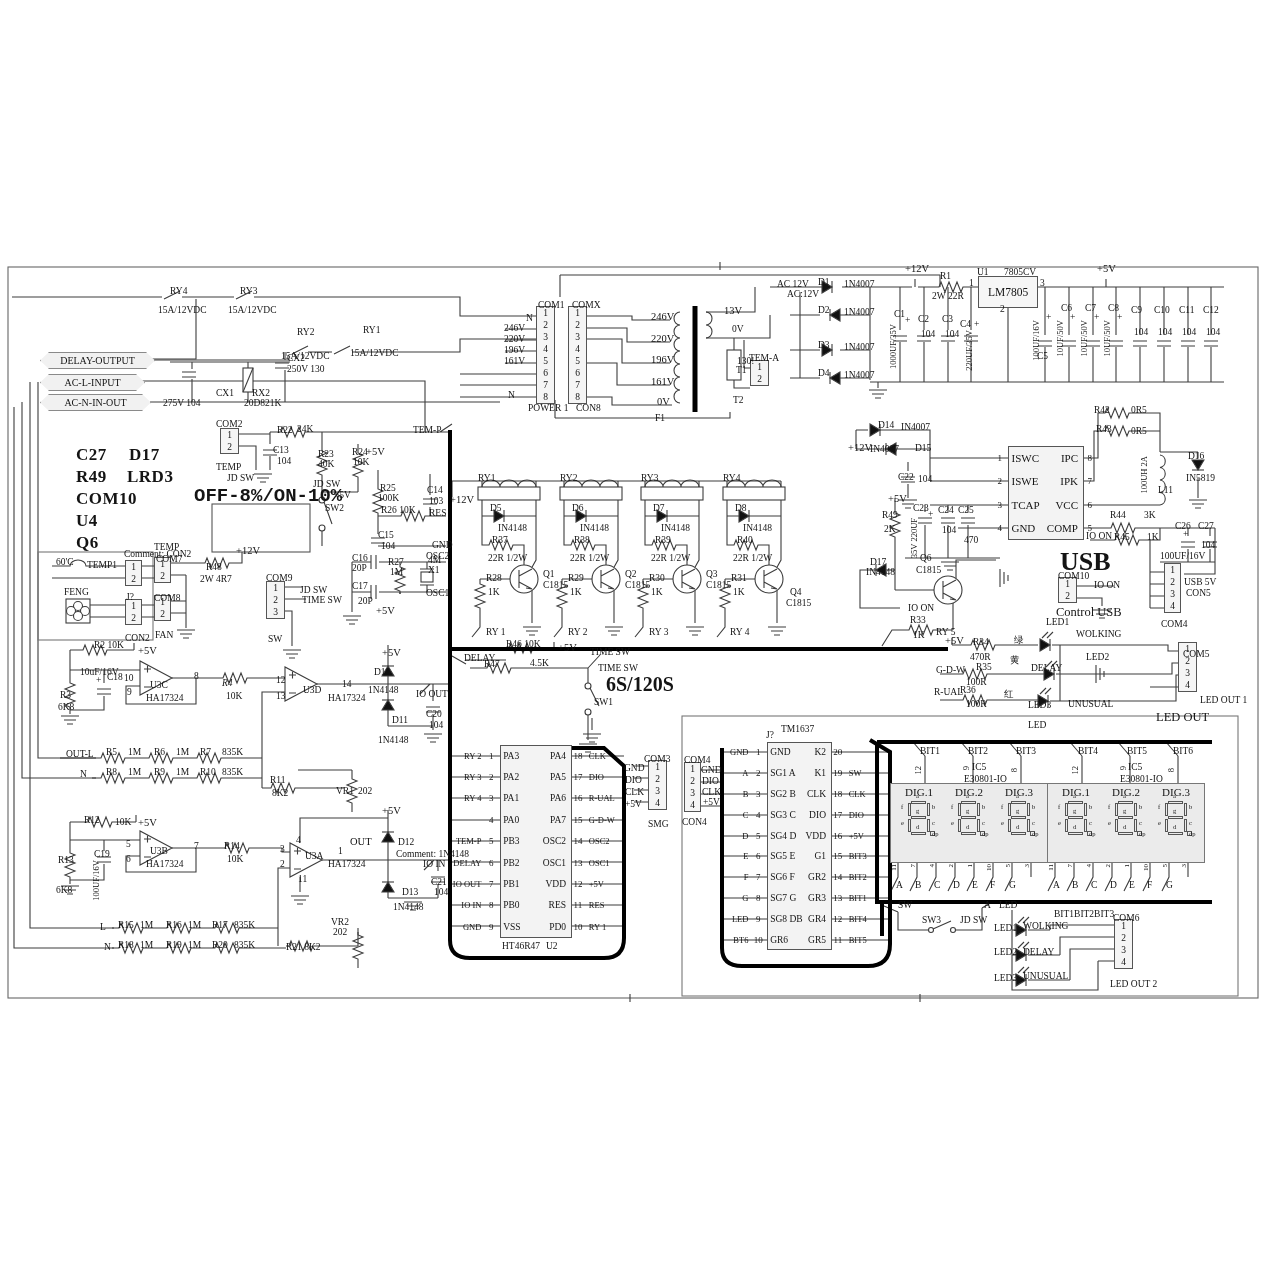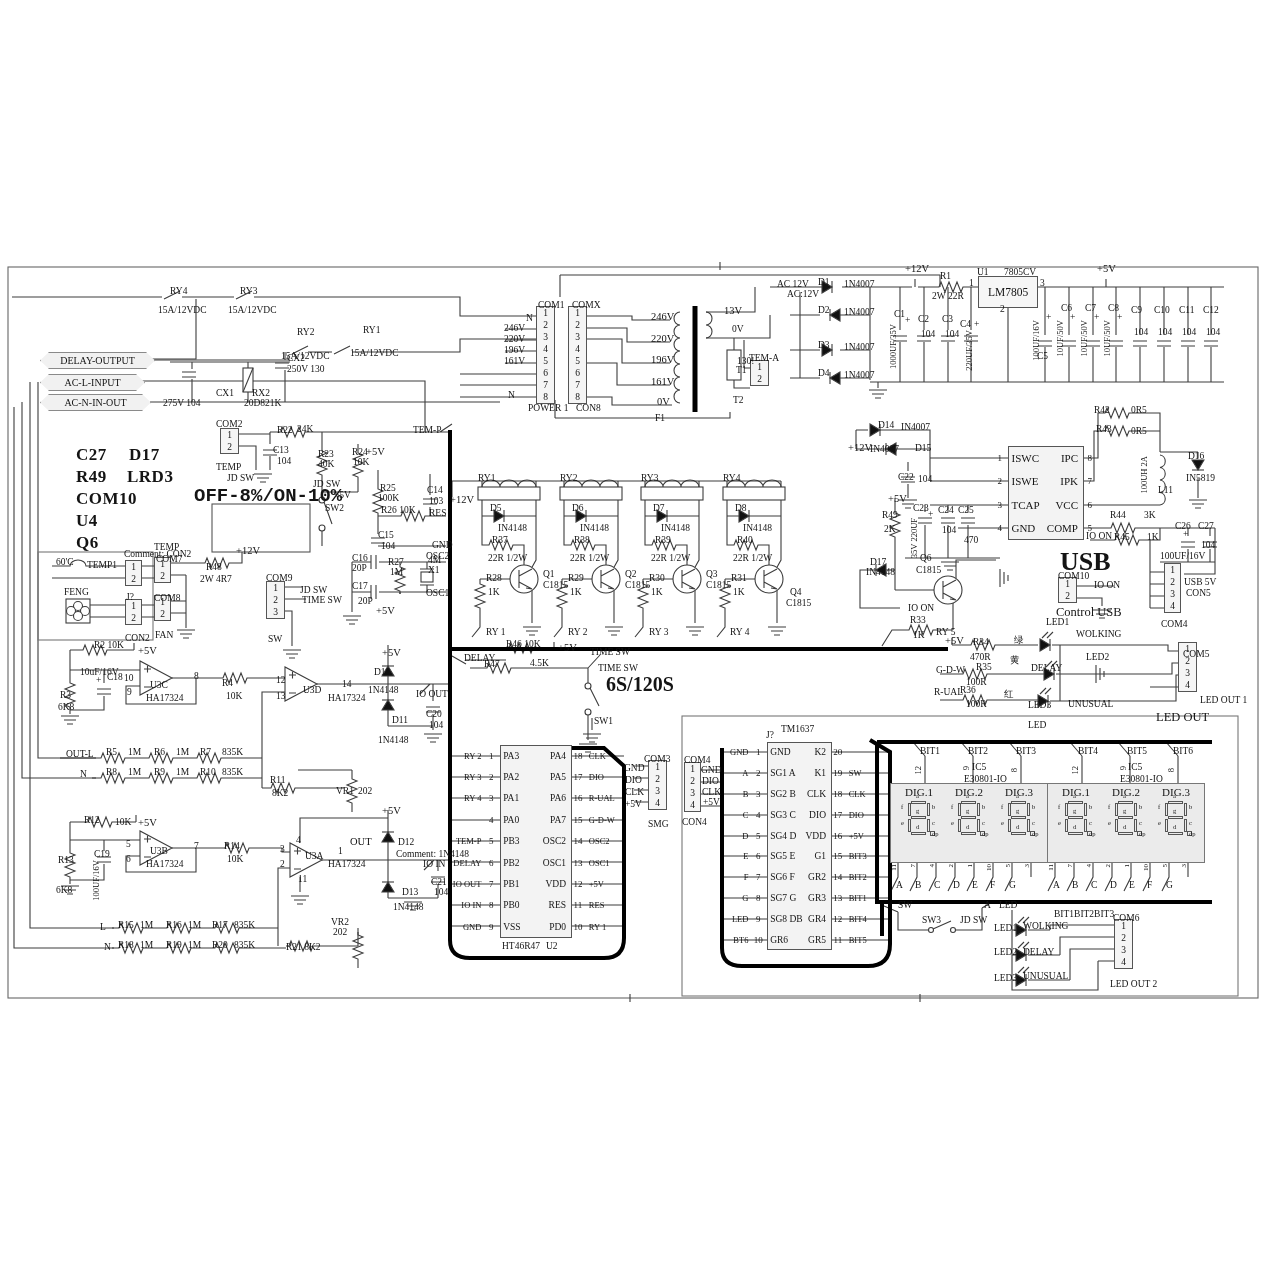--- a/index.html
+++ b/index.html
@@ -944,21 +944,21 @@
       <span class="lb" style="left: 80px; top: 668px;">10uF/16V</span>
       <span class="lb" style="left: 96px; top: 676px;">+</span>
       <span class="lb" style="left: 107px; top: 673px;">C18</span>
       <span class="lb" style="left: 60px; top: 691px;">R3</span>
       <span class="lb" style="left: 58px; top: 703px;">6K8</span>
       <span class="lb" style="left: 124px; top: 674px;">10</span>
       <span class="lb" style="left: 127px; top: 688px;">9</span>
       <span class="lb" style="left: 150px; top: 681px;">U3C</span>
       <span class="lb" style="left: 194px; top: 672px;">8</span>
       <span class="lb" style="left: 146px; top: 694px;">HA17324</span>
-      <span class="lb" style="left: 222px; top: 679px;">R4</span>
+      <span class="lb" style="left: 222px; top: 679px; font-style: italic;">R4</span>
       <span class="lb" style="left: 226px; top: 692px;">10K</span>
       <span class="lb" style="left: 276px; top: 676px;">12</span>
       <span class="lb" style="left: 276px; top: 692px;">13</span>
       <span class="lb" style="left: 303px; top: 686px;">U3D</span>
       <span class="lb" style="left: 342px; top: 680px;">14</span>
       <span class="lb" style="left: 328px; top: 694px;">HA17324</span>
       <span class="lb" style="left: 374px; top: 668px;">D10</span>
       <span class="lb" style="left: 368px; top: 686px;">1N4148</span>
       <span class="lb" style="left: 392px; top: 716px;">D11</span>
       <span class="lb" style="left: 378px; top: 736px;">1N4148</span>
@@ -1072,21 +1072,21 @@
       <span class="lb" style="left: 649px; top: 628px;">RY 3</span>
       <span class="lb" style="left: 730px; top: 628px;">RY 4</span>
       <span class="lb" style="left: 464px; top: 654px;">DELAY</span>
       <span class="lb" style="left: 506px; top: 640px;">R46 10K</span>
       <span class="lb m" style="left: 558px; top: 643px;">+5V</span>
       <span class="lb" style="left: 484px; top: 660px;">R47</span>
       <span class="lb" style="left: 530px; top: 659px;">4.5K</span>
       <span class="lb" style="left: 590px; top: 648px;">TIME SW</span>
       <span class="lb" style="left: 598px; top: 664px;">TIME SW</span>
       <span class="lb xl" style="left: 606px; top: 674px;">6S/120S</span>
-      <span class="lb" style="left: 594px; top: 698px; margin-top: 19px;">SW1</span>
+      <span class="lb" style="left: 594px; top: 698px;">SW1</span>
       <span class="lb" style="left: 878px; top: 421px;">D14</span>
       <span class="lb" style="left: 901px; top: 423px;">IN4007</span>
       <span class="lb m" style="left: 848px; top: 443px;">+12V</span>
       <span class="lb" style="left: 870px; top: 445px;">IN4007</span>
       <span class="lb" style="left: 915px; top: 444px;">D15</span>
       <span class="lb" style="left: 898px; top: 473px;">C22</span>
       <span class="lb" style="left: 918px; top: 475px;">104</span>
       <span class="lb" style="left: 1094px; top: 406px;">R42</span>
       <span class="lb" style="left: 1131px; top: 406px;">0R5</span>
       <span class="lb" style="left: 1096px; top: 425px;">R43</span>

